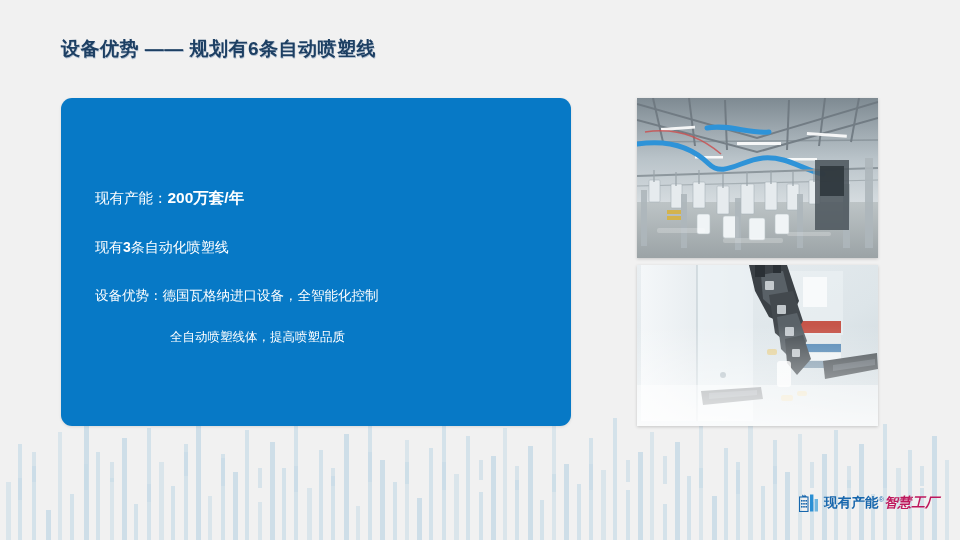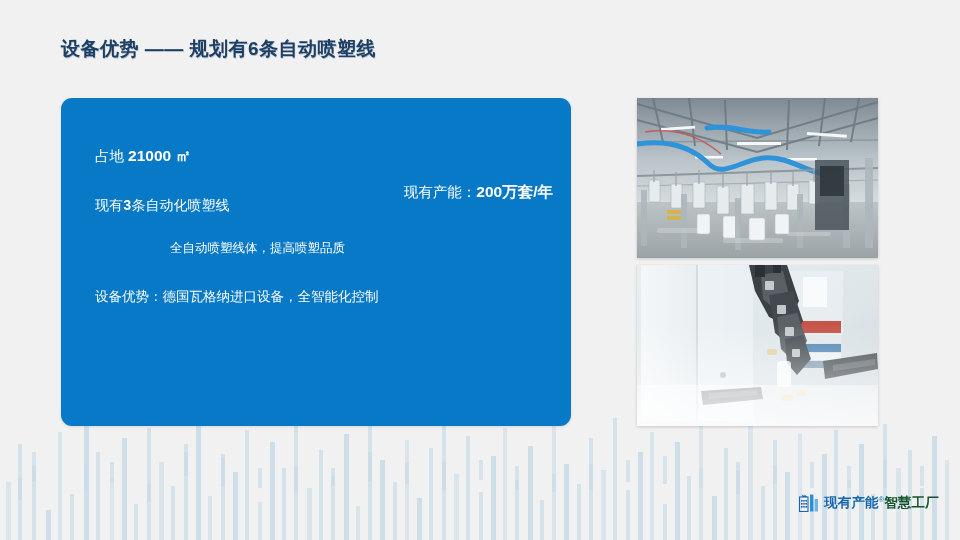--- a/index.html
+++ b/index.html
@@ -59,22 +59,22 @@
   }
   .line {
     color:#ffffff;
     font-size:14.5px;
     line-height:1;
     white-space:nowrap;
     font-weight:400;
   }
   .line .b { font-weight:bold; font-size:15.5px; }
   .l1 { margin-top:0px; }
-  .l2 { margin-top:20px;text-align:right; }
-  .l3 { font-size:14px;font-family:Liberation Mono, monospace; }
+  .l2 { margin-top:42px; }
+  .l3 { margin-top:34px; font-size:14px; }
   .l3 .b { font-weight:bold; font-size:14px; }
   .l4 { margin-top:35px; font-size:13.5px; }
   .l5 {
     margin-top:29px;
     font-size:12.5px;
     padding-left:75px;
   }
 
   
   .photo {
@@ -100,21 +100,21 @@
   }
   .logo-mark { width:20px; height:18px; margin-right:5px; flex:0 0 auto; }
   .logo-text {
     font-size:13.5px;
     font-weight:bold;
     color:#1867ad;
     white-space:nowrap;
     letter-spacing:0.2px;
   }
   .logo-text .sup { font-size:7px; vertical-align:super; font-weight:normal; }
-  .logo-text .sub { color:#14532d; font-weight:bold; }
+  .logo-text .sub { color:#be185d; font-weight:bold;font-style:italic; }
 </style>
 </head>
 <body>
 
 <div id="bar-pattern">
     <div class="bar" style="left: 6px; height: 58px; width: 5px; background: rgb(198, 218, 230); opacity: 0.55;"></div>
     <div class="bar" style="left: 18px; height: 96px; width: 4px; background: rgb(198, 218, 230); opacity: 0.68;"></div>
     <div class="bar" style="left: 32px; height: 74px; width: 4px; background: rgb(198, 218, 230); opacity: 0.68;"></div>
     <div class="bar" style="left: 46px; height: 30px; width: 5px; background: rgb(198, 218, 230); opacity: 0.8;"></div>
     <div class="bar" style="left: 58px; height: 108px; width: 4px; background: rgb(198, 218, 230); opacity: 0.55;"></div>
@@ -216,38 +216,35 @@
     <div class="bar" style="left: 847px; bottom: 52px; height: 22px; width: 4px; background: rgb(198, 218, 230); opacity: 0.6;"></div>
     <div class="bar" style="left: 883px; bottom: 52px; height: 28px; width: 4px; background: rgb(198, 218, 230); opacity: 0.6;"></div>
     <div class="bar" style="left: 920px; bottom: 54px; height: 20px; width: 4px; background: rgb(198, 218, 230); opacity: 0.6;"></div>
   </div>
 
 <div class="slide-title">设备优势 —— 规划有6条自动喷塑线</div>
 
 <div class="blue-panel">
   <div class="panel-body">
 
-    <div class="line l1">
-      <span>占地 </span><span class="b">21000 ㎡</span><span></span>
-    </div>
 
     <div class="line l2">
       <span>现有产能：</span><span class="b">200万套/年</span><span></span>
     </div>
 
     <div class="line l3">
       <span>现有</span><span class="b">3</span><span>条自动化喷塑线</span>
     </div>
 
+    <div class="line l4">
+      <span>设备优势：德国瓦格纳进口设备，全智能化控制</span>
+    </div>
+
     <div class="line l5">
       <span>全自动喷塑线体，提高喷塑品质</span>
-    </div>
-
-    <div class="line l4">
-      <span>设备优势：德国瓦格纳进口设备，全智能化控制</span>
     </div>
 
   </div>
 </div>
 
 <div class="photo" id="photo-top">
   <svg viewBox="0 0 241 160" preserveAspectRatio="none">
     <defs>
       <linearGradient id="ceil" x1="0" y1="0" x2="0" y2="1">
         <stop offset="0%" stop-color="#7e8a92"></stop>

